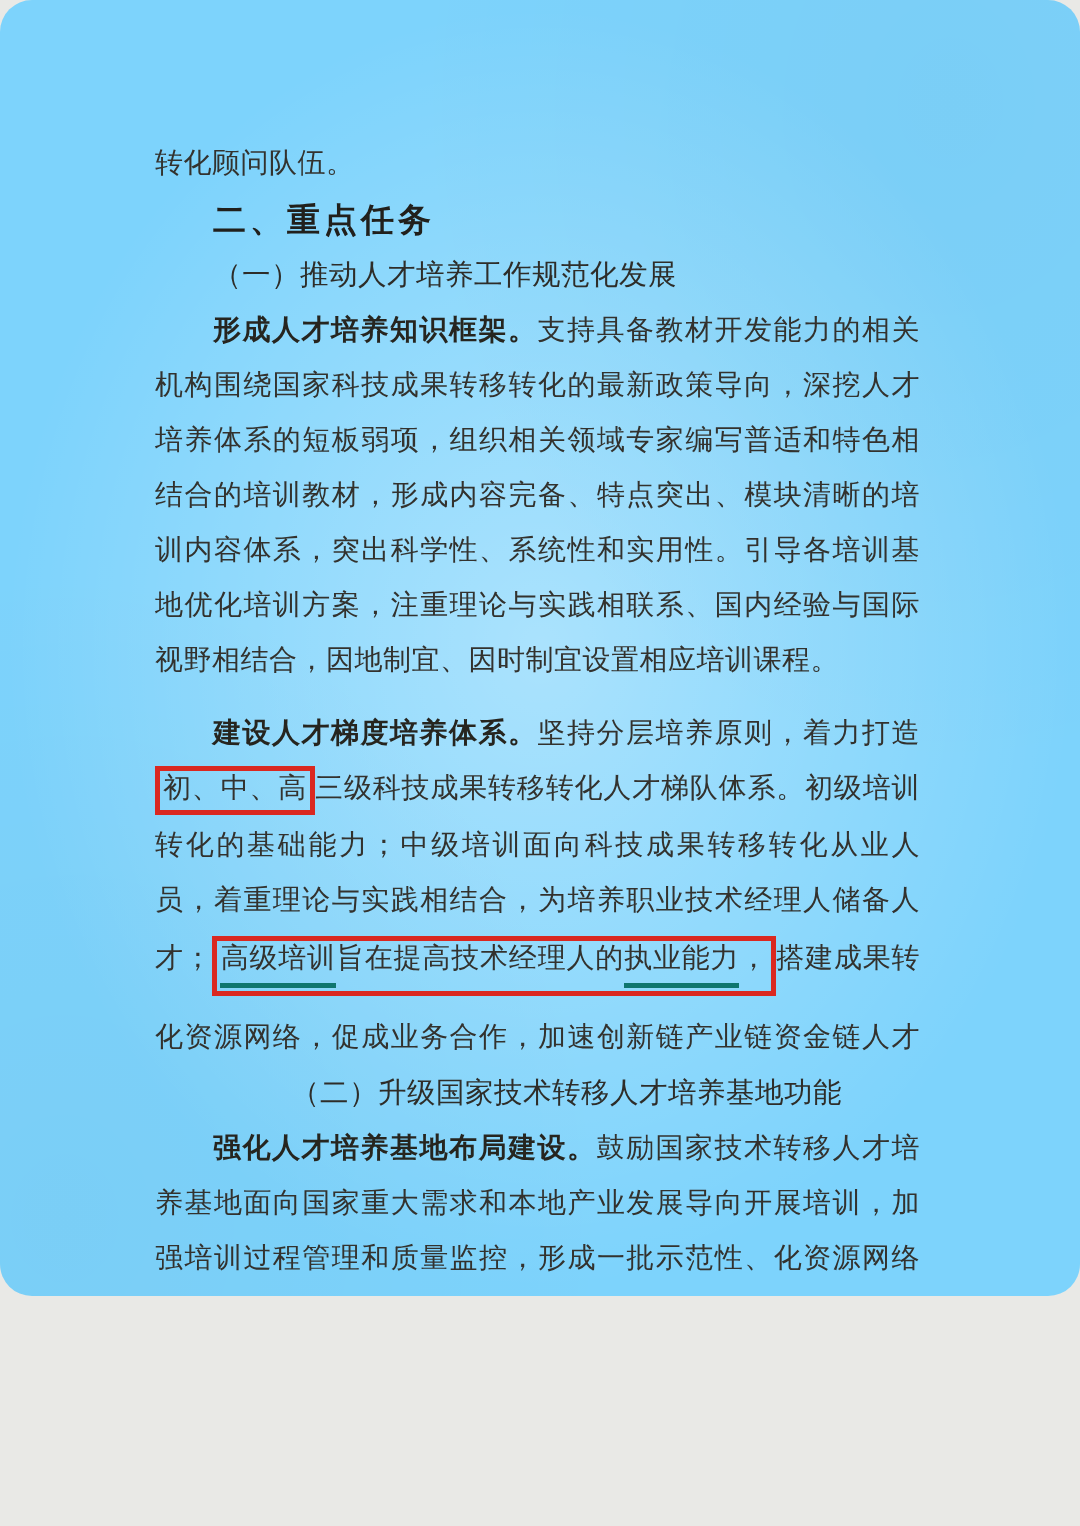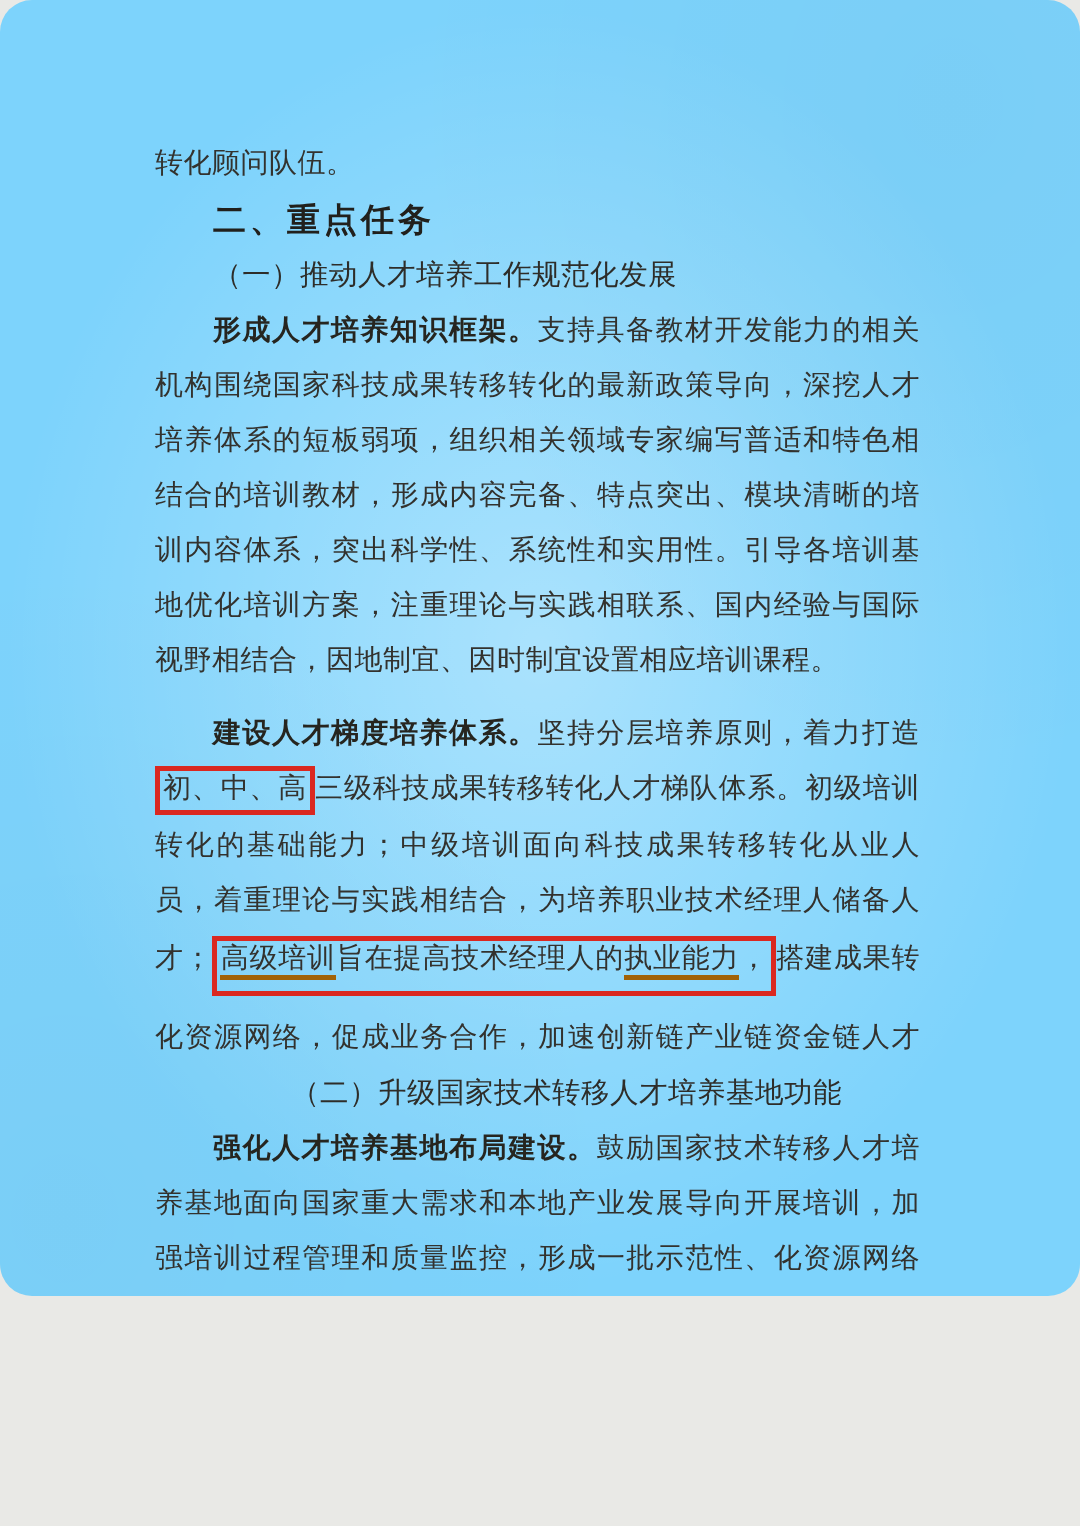--- a/index.html
+++ b/index.html
@@ -65,21 +65,22 @@
   }
   .redbox {
     border: 5px solid #da2820;
     padding: 3px 3px 5px 3px;
     font-family: Liberation Mono, monospace;
   }
   .redbox.deep {
     padding-bottom: 16px;
   }
   .redline {
-    border-bottom: 5px solid #a16207;
+    border-bottom: 5px solid #0f766e;
+    padding-bottom: 8px;
   }
   .footer {
     position: absolute;
     left: 162px;
     top: 1432px;
     font-size: 25px;
     line-height: 30px;
     letter-spacing: 9px;
     color: #3b3a36;
     font-family: "Liberation Serif", "DejaVu Serif", serif;

